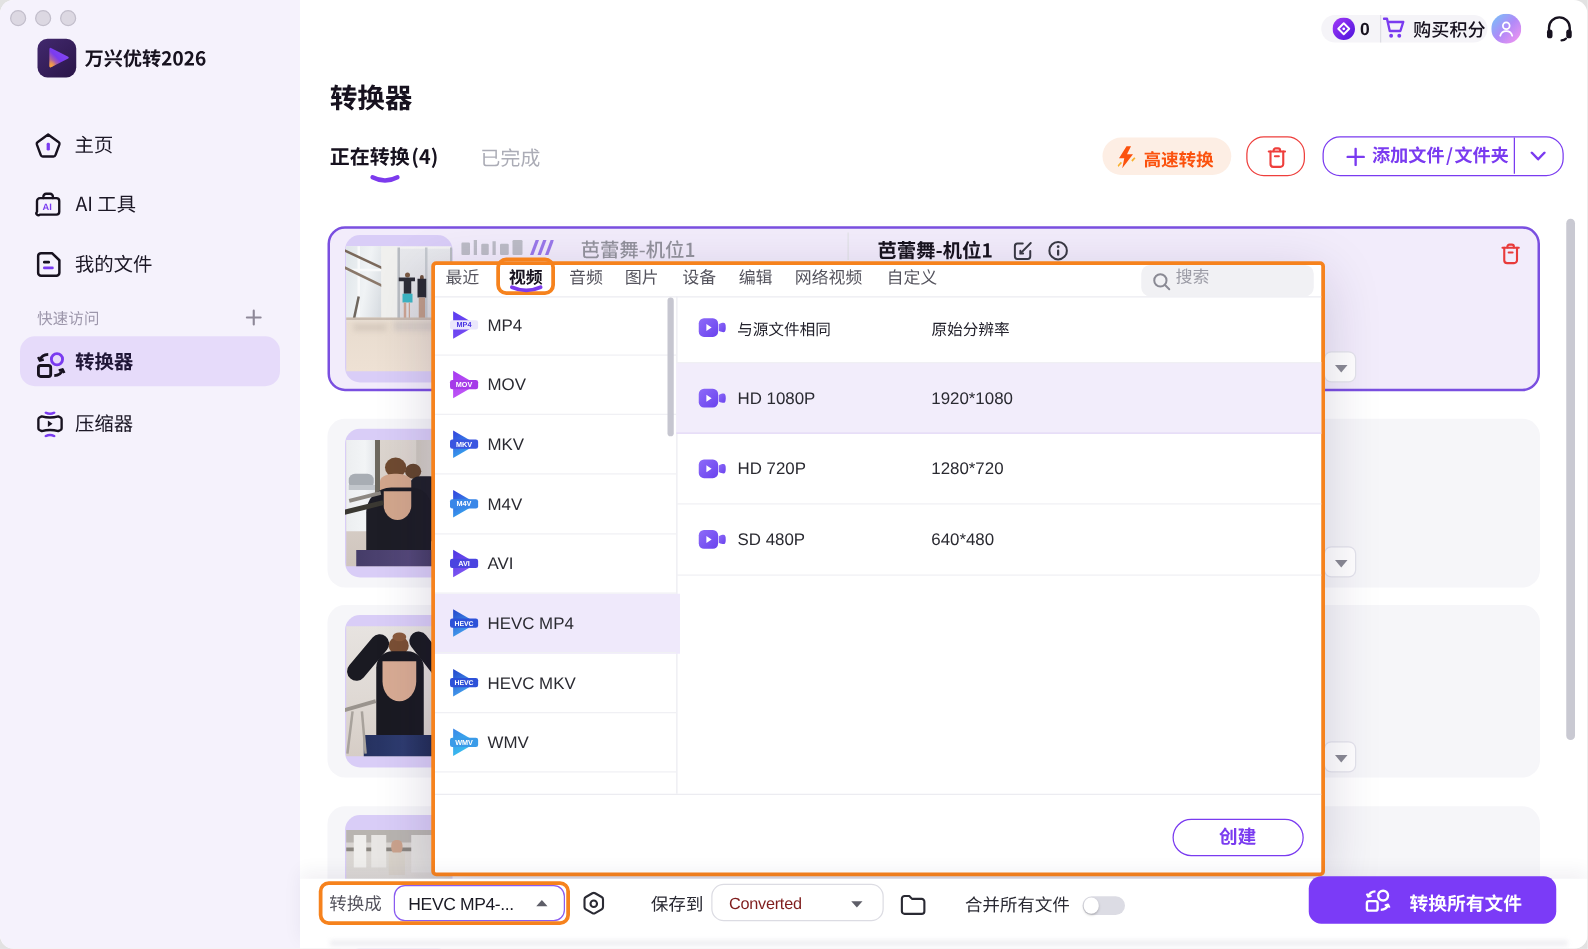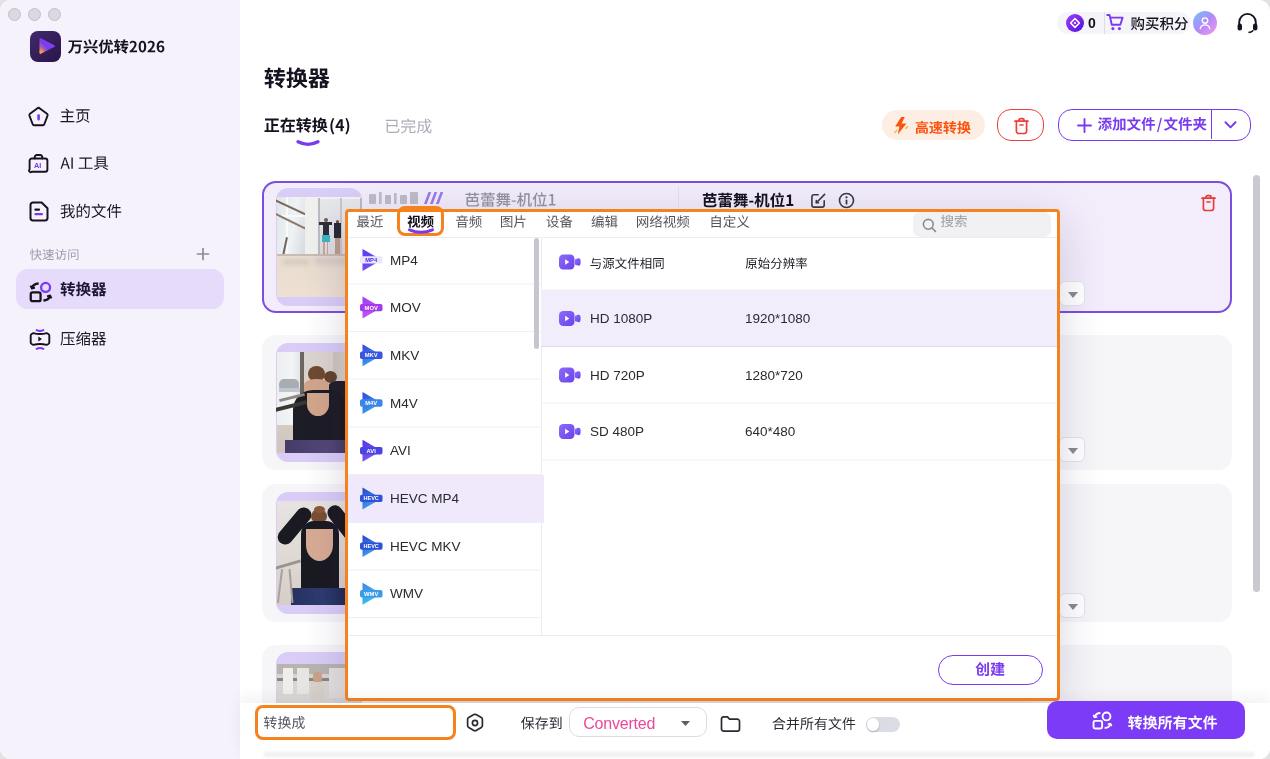--- a/index.html
+++ b/index.html
@@ -362,26 +362,32 @@
       <use href="#cam" x="211" y="42"></use>
           <use href="#cam" x="211" y="98.5"></use>
           <use href="#cam" x="211" y="155"></use>
           <use href="#cam" x="211" y="211.5"></use>
     </svg>
     <div class="abs" style="left:185.5px;top:26px;width:5px;height:111px;border-radius:3px;background:#c6c6d0"></div>
     <div class="btn-create"></div>
   </div>
   <div class="obox" style="left:397px;top:206px;width:47px;height:30px;border-radius:8px;z-index:30"></div>
   <div id="footer">
+    <div id="convsel">
+          <div class="ltext" style="left:11px;top:5.5px;font-size:14px;letter-spacing:-.3px;color:#1a1a24">HEVC MP4-...</div>
+          <svg style="position:absolute;right:12px;top:10px" width="11" height="7" viewBox="0 0 11 7">
+            <path d="M1 6 L5.5 1 L10 6 Z" fill="#5e5e68"></path>
+          </svg>
+        </div>
     <svg class="abs" style="left:225px;top:10px" width="20" height="20" viewBox="0 0 20 20">
           <path d="M8.9 1.6 a2.2 2.2 0 0 1 2.2 0 l5.2 3 a2.2 2.2 0 0 1 1.1 1.9 v6.1 a2.2 2.2 0 0 1 -1.1 1.9 l-5.2 3 a2.2 2.2 0 0 1 -2.2 0 l-5.2 -3 a2.2 2.2 0 0 1 -1.1 -1.9 v-6.1 a2.2 2.2 0 0 1 1.1 -1.9 Z" fill="none" stroke="#2a2a33" stroke-width="1.7"></path>
           <circle cx="10" cy="10" r="2.6" fill="none" stroke="#2a2a33" stroke-width="1.7"></circle>
         </svg>
     <div id="savesel">
-          <div class="ltext" style="left:13.5px;top:6.5px;font-size:16px;letter-spacing:-.2px;color:#ec4899">Converted</div>
+          <div class="ltext" style="left:13.5px;top:6.5px;font-size:13px;letter-spacing:-.2px;color:#7f1d1d">Converted</div>
           <svg style="position:absolute;right:15px;top:12px" width="11" height="7" viewBox="0 0 11 7">
             <path d="M1 1 L5.5 6 L10 1 Z" fill="#5e5e68"></path>
           </svg>
         </div>
     <svg class="abs" style="left:480px;top:12px" width="21" height="18" viewBox="0 0 21 18">
           <path d="M1.5 4 A2.2 2.2 0 0 1 3.7 1.8 H7.4 L9.6 4.1 H17.3 A2.2 2.2 0 0 1 19.5 6.3 V13.9 A2.2 2.2 0 0 1 17.3 16.1 H3.7 A2.2 2.2 0 0 1 1.5 13.9 Z" fill="none" stroke="#2a2a33" stroke-width="1.7" stroke-linejoin="round"></path>
         </svg>
     <div id="toggle"></div>
     <div id="btn-main">
           <svg style="position:absolute;left:45px;top:9px" width="21" height="21" viewBox="0 0 22 22">

